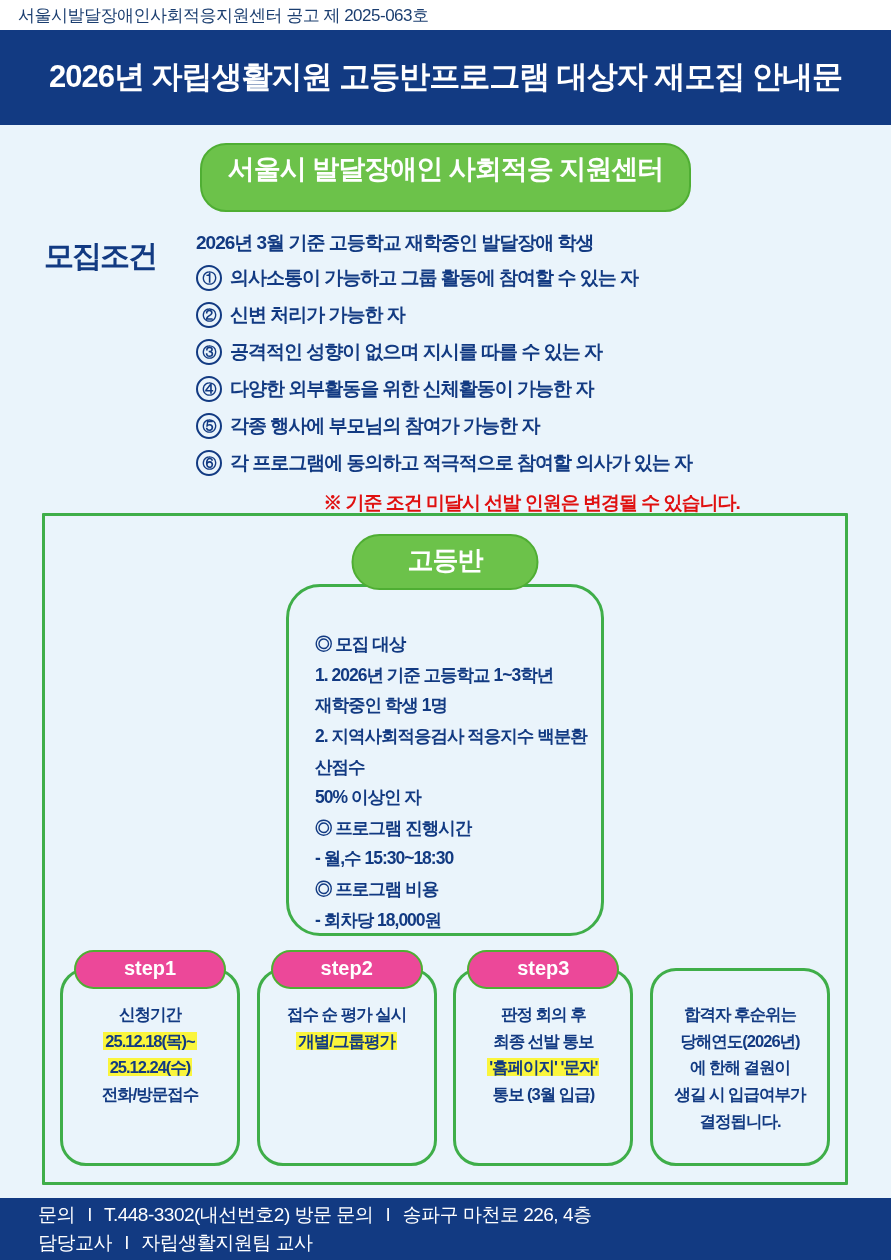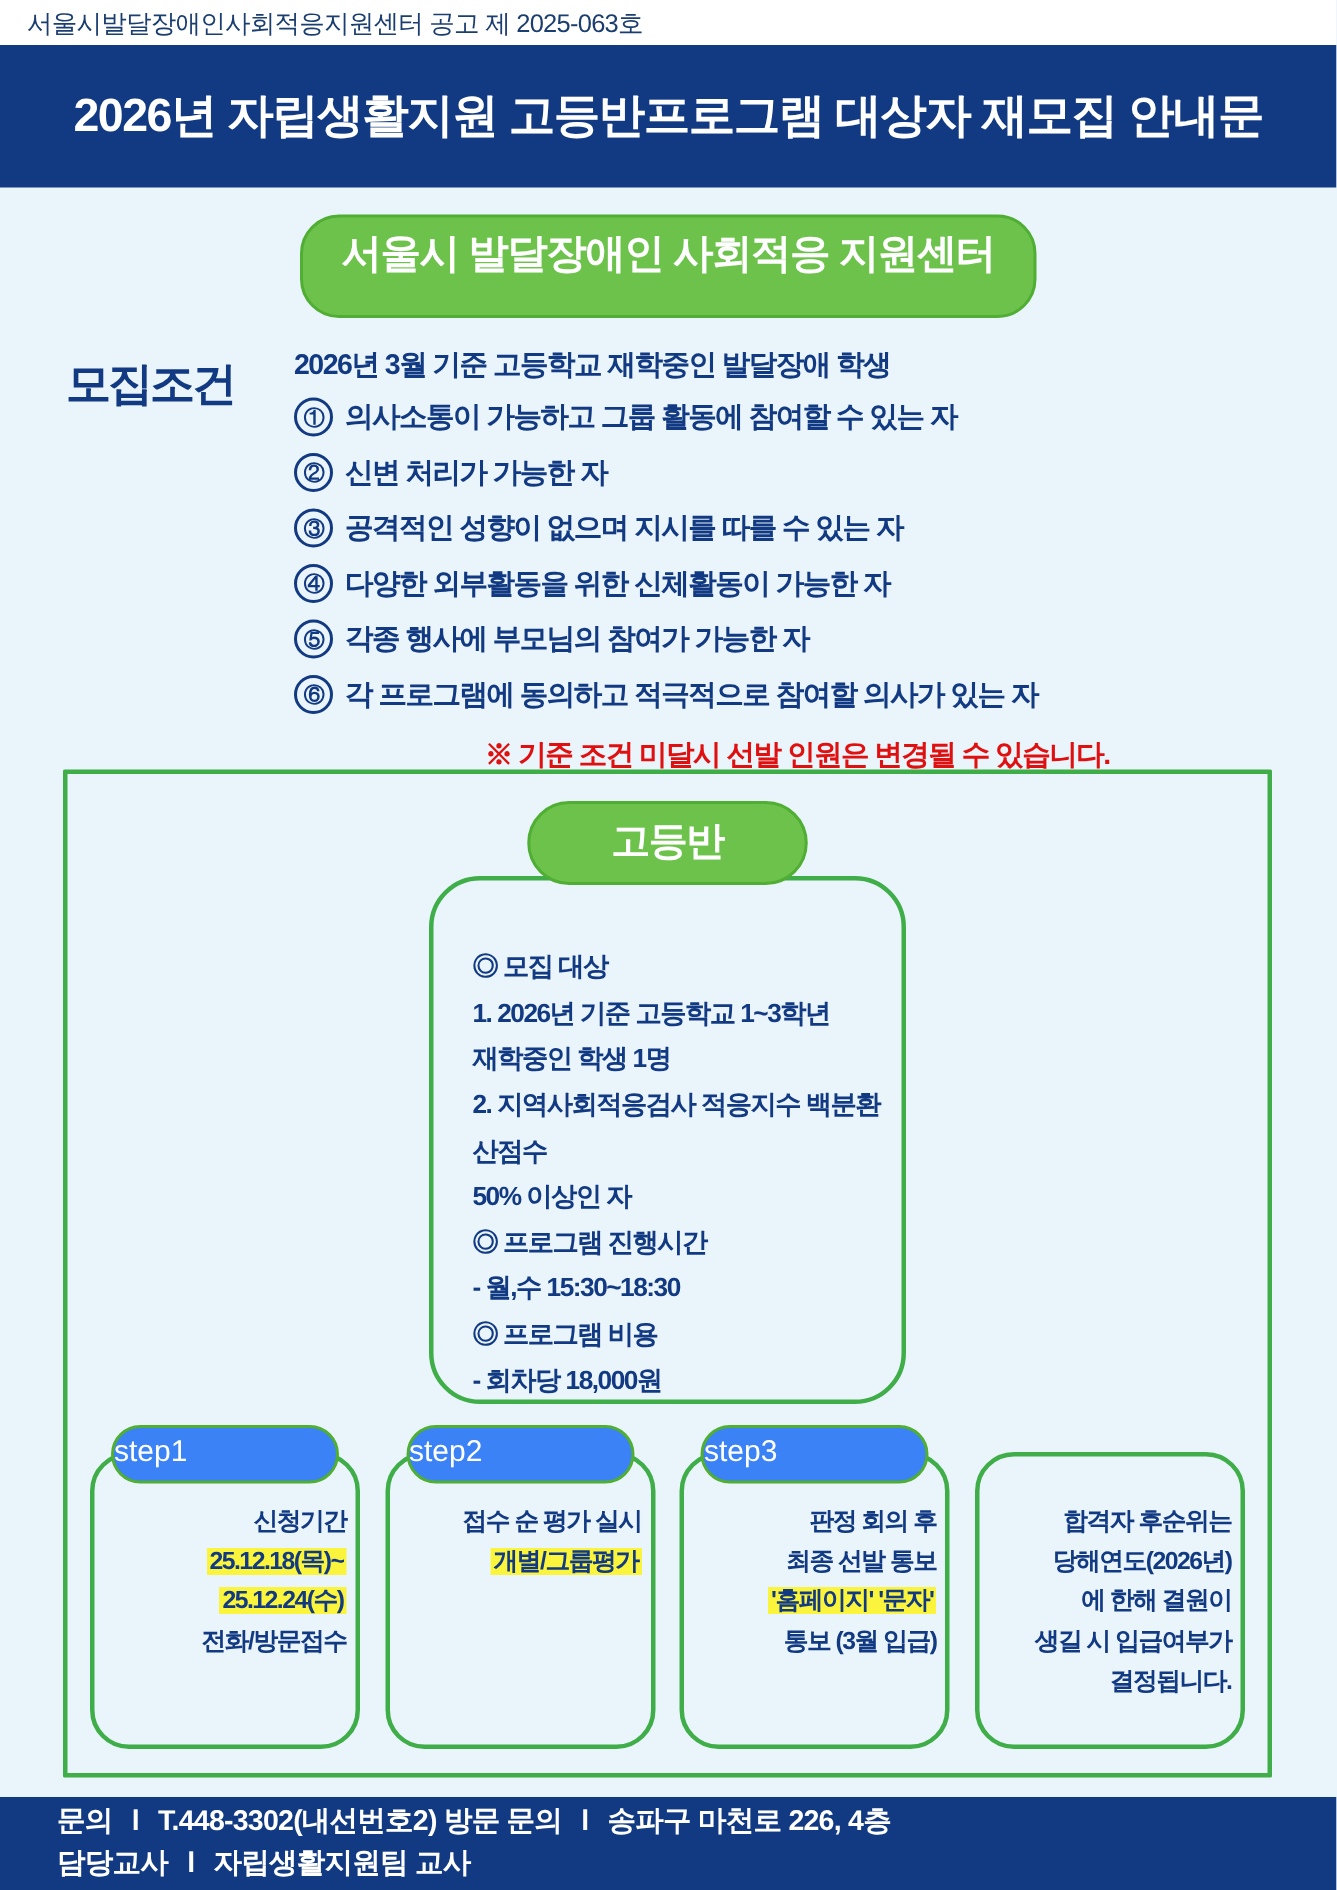--- a/index.html
+++ b/index.html
@@ -175,39 +175,40 @@
   }
   .step {
     width: 180px;
     position: relative;
   }
   .step-pill {
     position: absolute;
     left: 50%;
     transform: translateX(-50%);
     top: 0;
-    background: #3b82f6;
+    background: #ec4899;
     color: #ffffff;
     font-size: 20px;
-    font-weight: normal;
+    font-weight: bold;
     letter-spacing: 0px;
     padding: 5px 0 7px;
     width: 148px;
+    text-align: center;
     border-radius: 20px;
     border: 2px solid #4fae33;
     z-index: 3;
   }
   .step-body {
     margin-top: 18px;
     border: 3px solid #3fae49;
     border-radius: 26px;
     box-sizing: border-box;
     min-height: 198px;
     padding: 30px 6px 8px;
-    text-align: right;
+    text-align: center;
   }
   .step-line {
     font-size: 16.5px;
     font-weight: bold;
     color: #123a82;
     letter-spacing: -1px;
     line-height: 1.62;
   }
   .hl {
     background: #faf53c;
@@ -224,21 +225,21 @@
     background: #123a82;
     color: #ffffff;
     display: flex;
     flex-direction: column;
     justify-content: center;
     padding-left: 38px;
     box-sizing: border-box;
   }
   .footer-line {
     font-size: 19px;
-    font-weight: bold;
+    font-weight: normal;
     letter-spacing: -0.5px;
     line-height: 1.45;
   }
   .footer-sep {
     padding: 0 8px;
   }
 </style>
 </head>
 <body>
 

